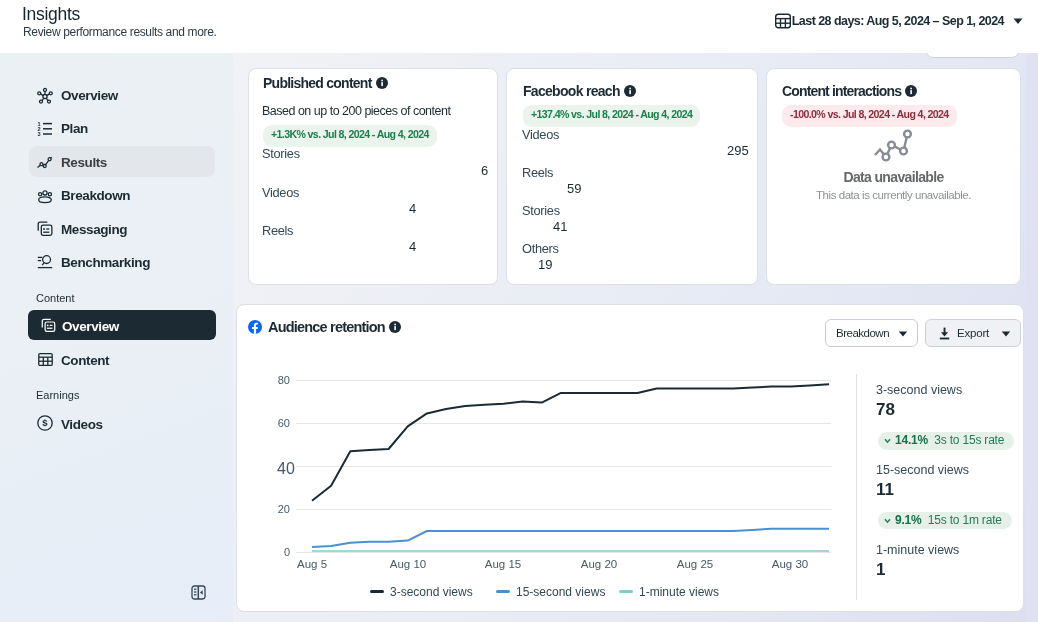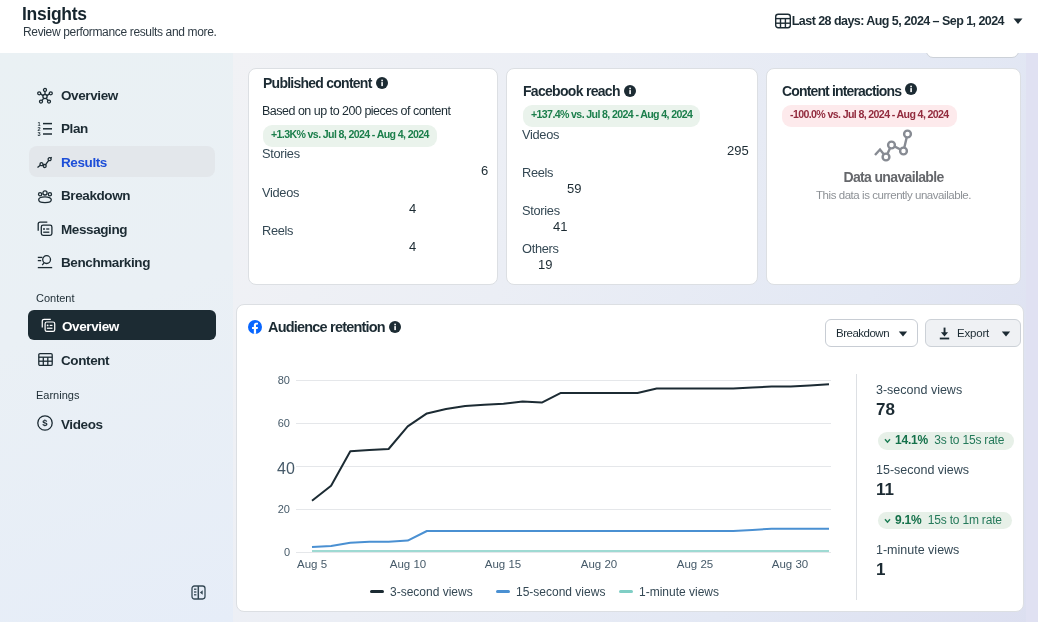--- a/index.html
+++ b/index.html
@@ -12,21 +12,21 @@
   padding:3px 8px 0 8px; height:22px; }
 .gpill { background:#eaf3ec; color:#1b7e4b; }
 .rpill { background:#fdeaec; color:#922b3e; }
 .lbl { position:absolute; font-size:12.8px; letter-spacing:-0.3px; color:#344854; }
 .val { position:absolute; font-size:13px; color:#1c2b33; }
 </style>
 </head>
 <body>
 
 <div class="abs" style="left:0;top:0;width:1038px;height:53px;background:#fff;">
-  <div class="abs" style="left:22px;top:4px;font-size:17.5px;font-weight:bold;letter-spacing:-0.3px;color:#16252e;">Insights</div>
+  <div class="abs" style="left:22px;top:4px;font-size:17.5px;font-weight:normal;letter-spacing:-0.3px;color:#16252e;">Insights</div>
   <div class="abs" style="left:23px;top:25px;font-size:12px;letter-spacing:-0.35px;color:#2f3b44;">Review performance results and more.</div>
   <div class="abs" style="right:14px;top:12px;display:flex;align-items:center;white-space:nowrap;">
     <svg style="flex:none;" width="18" height="18" viewBox="0 0 18 18" fill="none" stroke="#1c2b33" stroke-width="1.4">
       <rect x="1.7" y="2.2" width="14.6" height="13.6" rx="2.5"></rect>
       <line x1="1.7" y1="6.6" x2="16.3" y2="6.6"></line>
       <line x1="6.5" y1="6.6" x2="6.5" y2="15.8"></line>
       <line x1="11.4" y1="6.6" x2="11.4" y2="15.8"></line>
       <line x1="1.7" y1="11.2" x2="16.3" y2="11.2"></line>
     </svg>
     <span style="font-size:12.5px;font-weight:bold;color:#1c2b33;letter-spacing:-0.55px;">Last 28 days: Aug 5, 2024 – Sep 1, 2024</span>
@@ -50,21 +50,21 @@
 <div id="nav">
   
 </div>
 
 <div class="abs" style="left:29px;top:146px;width:186px;height:31px;background:#e3e7eb;border-radius:8px;"></div>
 
 <div class="abs" style="left:28px;top:310px;width:188px;height:30px;background:#1c2b33;border-radius:6px;"></div>
 
 <div class="abs" style="left:61px;top:88px;font-size:13.5px;font-weight:bold;letter-spacing:-0.4px;color:#1c2b33;">Overview</div>
 <div class="abs" style="left:61px;top:121px;font-size:13.5px;font-weight:bold;letter-spacing:-0.4px;color:#1c2b33;">Plan</div>
-<div class="abs" style="left:61px;top:155px;font-size:13.5px;font-weight:bold;letter-spacing:-0.4px;color:#1d4ed8;">Results</div>
+<div class="abs" style="left:61px;top:155px;font-size:13.5px;font-weight:bold;letter-spacing:-0.4px;color:#404040;">Results</div>
 <div class="abs" style="left:61px;top:188px;font-size:13.5px;font-weight:bold;letter-spacing:-0.4px;color:#1c2b33;">Breakdown</div>
 <div class="abs" style="left:61px;top:222px;font-size:13.5px;font-weight:bold;letter-spacing:-0.4px;color:#1c2b33;">Messaging</div>
 <div class="abs" style="left:61px;top:255px;font-size:13.5px;font-weight:bold;letter-spacing:-0.4px;color:#1c2b33;">Benchmarking</div>
 <div class="abs" style="left:36px;top:292px;font-size:11px;color:#1c2b33;">Content</div>
 <div class="abs" style="left:62px;top:318.5px;font-size:13.5px;font-weight:bold;letter-spacing:-0.4px;color:#fff;">Overview</div>
 <div class="abs" style="left:61px;top:353px;font-size:13.5px;font-weight:bold;letter-spacing:-0.4px;color:#1c2b33;">Content</div>
 <div class="abs" style="left:36px;top:389px;font-size:11px;color:#1c2b33;">Earnings</div>
 <div class="abs" style="left:61px;top:417px;font-size:13.5px;font-weight:bold;letter-spacing:-0.4px;color:#1c2b33;">Videos</div>
 
 <svg class="abs" style="left:36px;top:87px;" width="18" height="18" viewBox="0 0 18 18" fill="none" stroke="#1c2b33" stroke-width="1.3">
@@ -168,21 +168,21 @@
 <div class="lbl" style="left:522px;top:127px;">Videos</div>
 <div class="val" style="left:727px;top:143px;">295</div>
 <div class="lbl" style="left:522px;top:165px;">Reels</div>
 <div class="val" style="left:567px;top:181px;">59</div>
 <div class="lbl" style="left:522px;top:203px;">Stories</div>
 <div class="val" style="left:553px;top:219px;">41</div>
 <div class="lbl" style="left:522px;top:241px;">Others</div>
 <div class="val" style="left:538px;top:257px;">19</div>
 
 <div class="card" style="left:766px;top:68px;width:255px;height:217px;"></div>
-<div class="abs ttl" style="left:782px;top:83px;display:flex;align-items:flex-start;letter-spacing:-0.85px;">Content interactions<svg style="margin-left:4px;flex:none;" width="12" height="12" viewBox="0 0 12 12">
+<div class="abs ttl" style="left:782px;top:83px;display:flex;align-items:center;letter-spacing:-0.85px;">Content interactions<svg style="margin-left:4px;flex:none;" width="12" height="12" viewBox="0 0 12 12">
       <circle cx="6" cy="6" r="6" fill="#1c2b33"></circle>
       <rect x="5.3" y="5.1" width="1.6" height="4" fill="#fff"></rect>
       <rect x="5.3" y="2.7" width="1.6" height="1.6" fill="#fff"></rect>
     </svg></div>
 <div class="pill rpill" style="left:782px;top:105px;">-100.0% vs. Jul 8, 2024 - Aug 4, 2024</div>
 <svg class="abs" style="left:873px;top:127px;" width="40" height="36" viewBox="0 0 40 36" fill="none" stroke="#878b93" stroke-width="2.4">
   <polyline points="2,28 7,22.5 13,30 18.5,18 30.5,24 34.5,7"></polyline>
   <circle cx="13" cy="30" r="3.4" fill="#fff"></circle>
   <circle cx="18.5" cy="18" r="3.4" fill="#fff"></circle>
   <circle cx="30.5" cy="24" r="3.4" fill="#fff"></circle>

